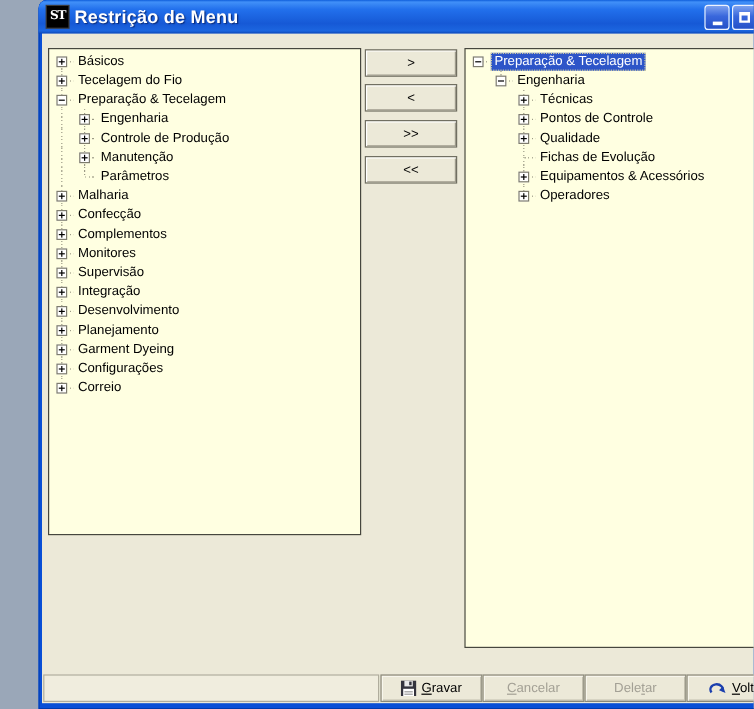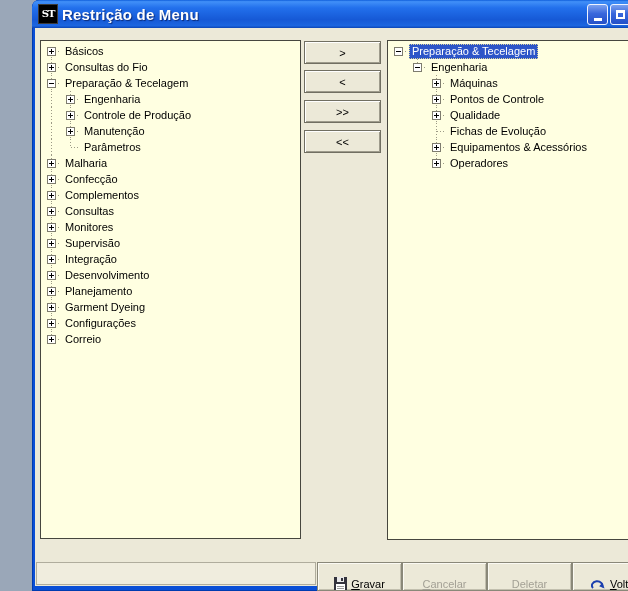--- a/index.html
+++ b/index.html
@@ -39,21 +39,21 @@
   .cap-btn .max-glyph{display:block;width:9px;height:9px;border:2px solid #fff;border-top-width:3px;}
   .cap-btn.close span{font-weight:bold;font-size:12px;}
   
   .client{
     position:absolute;left:3px;right:3px;top:28px;bottom:5px;background:#ECE9D8;
   }
   .tree-panel{
     position:absolute;background:#FFFFE1;border:1px solid #46463e;overflow:hidden;
     padding-top:2px;
   }
-  .panel-left{left:5px;top:12px;width:261px;height:499px;}
+  .panel-left{left:5px;top:12px;width:261px;height:406px;}
   .panel-right{left:352px;top:12px;width:261px;height:500px;}
   
   .trow{display:flex;align-items:center;height:16px;white-space:nowrap;padding-left:2px;}
   .tguide{width:19px;height:16px;flex:0 0 19px;position:relative;}
   .tguide.line::before{
     content:"";position:absolute;left:8px;top:0;bottom:0;width:1px;
     background-image:repeating-linear-gradient(to bottom,#9c9a86 0 1px,transparent 1px 3px);
   }
   .tnode{width:19px;height:16px;flex:0 0 19px;position:relative;}
   .tnode .vtop,.tnode .vbot{
@@ -83,25 +83,25 @@
     background:#ECE9D8;border:1px solid #716f62;
     box-shadow:inset 1px 1px 0 #ffffff,inset -1px -1px 0 #9e9b8c;
     font-family:inherit;font-size:11px;color:#000;text-align:center;cursor:default;
   }
   
   .status-bar{
     position:absolute;left:1px;top:534px;width:280px;height:23px;
     background:#F0EDDE;border:1px solid #b0ad9d;
   }
   .act-btn{
-    position:absolute;top:534px;width:85px;height:29px;
+    position:absolute;top:534px;width:85px;height:23px;
     background:#ECE9D8;border:1px solid #8a8879;
     box-shadow:inset 1px 1px 0 #fbfaf3,inset -1px -1px 0 #c2bfae;
     font-family:inherit;font-size:11px;color:#000;
-    display:flex;align-items:flex-end;justify-content:center;gap:4px;cursor:default;padding:0;
+    display:flex;align-items:center;justify-content:center;gap:4px;cursor:default;padding:0;
   }
   .act-btn.disabled{color:#a3a095;}
   .act-btn.disabled u{color:#a3a095;}
   .btn-icon{display:inline-flex;align-items:center;}
 </style>
 </head>
 <body>
 
 <div class="window">
 
@@ -132,21 +132,21 @@
           </div>
           <span class="tlabel">Básicos</span>
         </div>
         <div class="trow">
           <div class="tnode">
             <span class="vtop"></span>
             <span class="vbot"></span>
             <span class="hstub"></span>
             <span class="tbox plus"></span>
           </div>
-          <span class="tlabel">Consultas do Fio</span>
+          <span class="tlabel">Tecelagem do Fio</span>
         </div>
         <div class="trow">
           <div class="tnode">
             <span class="vtop"></span>
             <span class="vbot"></span>
             <span class="hstub"></span>
             <span class="tbox"></span>
           </div>
           <span class="tlabel">Preparação &amp; Tecelagem</span>
         </div>
@@ -207,29 +207,20 @@
           <span class="tlabel">Confecção</span>
         </div>
         <div class="trow">
           <div class="tnode">
             <span class="vtop"></span>
             <span class="vbot"></span>
             <span class="hstub"></span>
             <span class="tbox plus"></span>
           </div>
           <span class="tlabel">Complementos</span>
-        </div>
-        <div class="trow">
-          <div class="tnode">
-            <span class="vtop"></span>
-            <span class="vbot"></span>
-            <span class="hstub"></span>
-            <span class="tbox plus"></span>
-          </div>
-          <span class="tlabel">Consultas</span>
         </div>
         <div class="trow">
           <div class="tnode">
             <span class="vtop"></span>
             <span class="vbot"></span>
             <span class="hstub"></span>
             <span class="tbox plus"></span>
           </div>
           <span class="tlabel">Monitores</span>
         </div>
@@ -321,21 +312,21 @@
         </div>
         <div class="trow">
           <div class="tguide"></div>
           <div class="tguide"></div>
           <div class="tnode">
             <span class="vtop"></span>
             <span class="vbot"></span>
             <span class="hstub"></span>
             <span class="tbox plus"></span>
           </div>
-          <span class="tlabel">Máquinas</span>
+          <span class="tlabel">Técnicas</span>
         </div>
         <div class="trow">
           <div class="tguide"></div>
           <div class="tguide"></div>
           <div class="tnode">
             <span class="vtop"></span>
             <span class="vbot"></span>
             <span class="hstub"></span>
             <span class="tbox plus"></span>
           </div>

